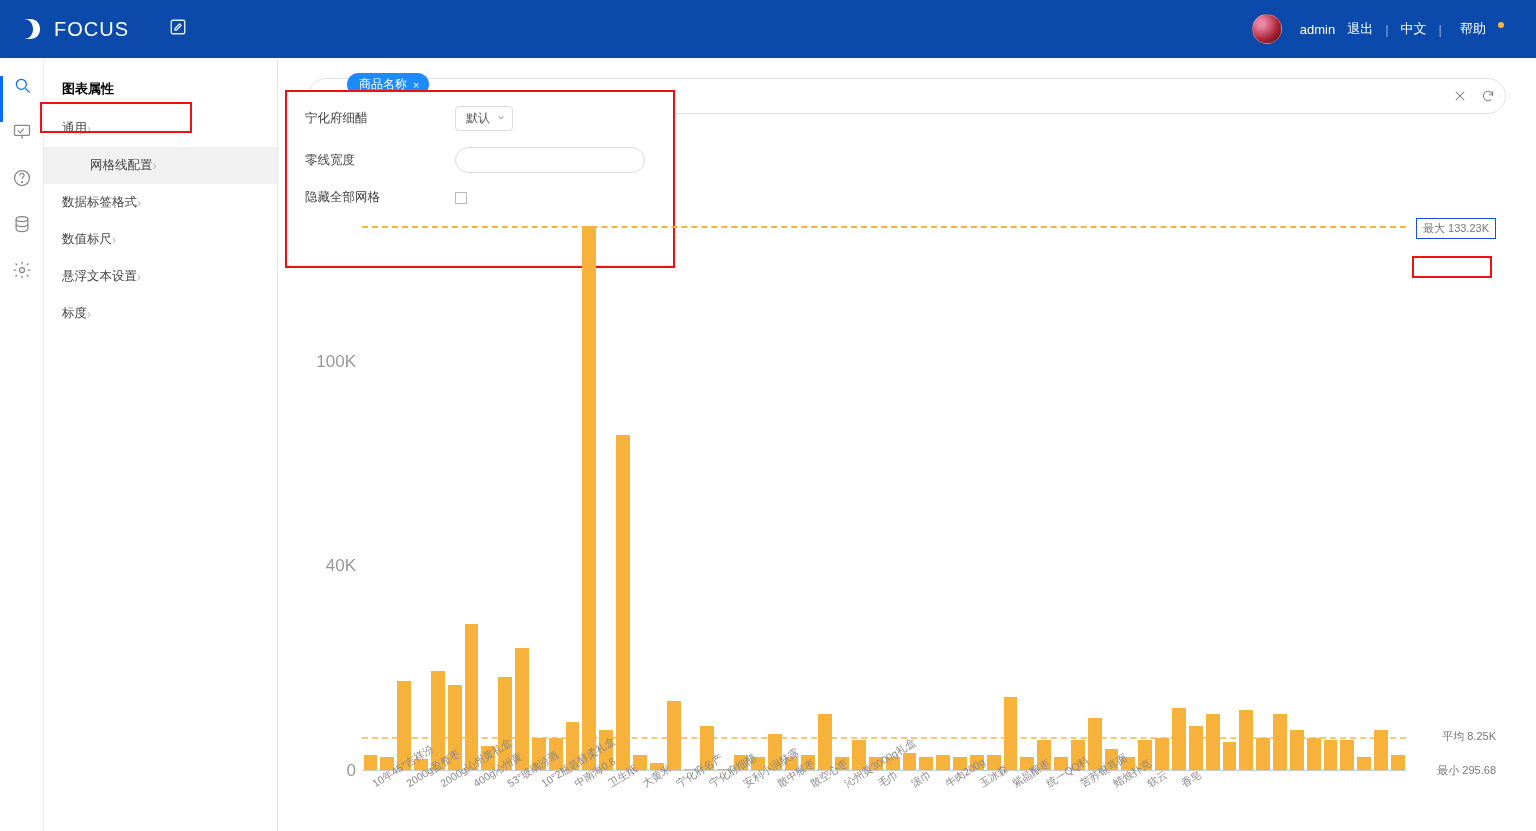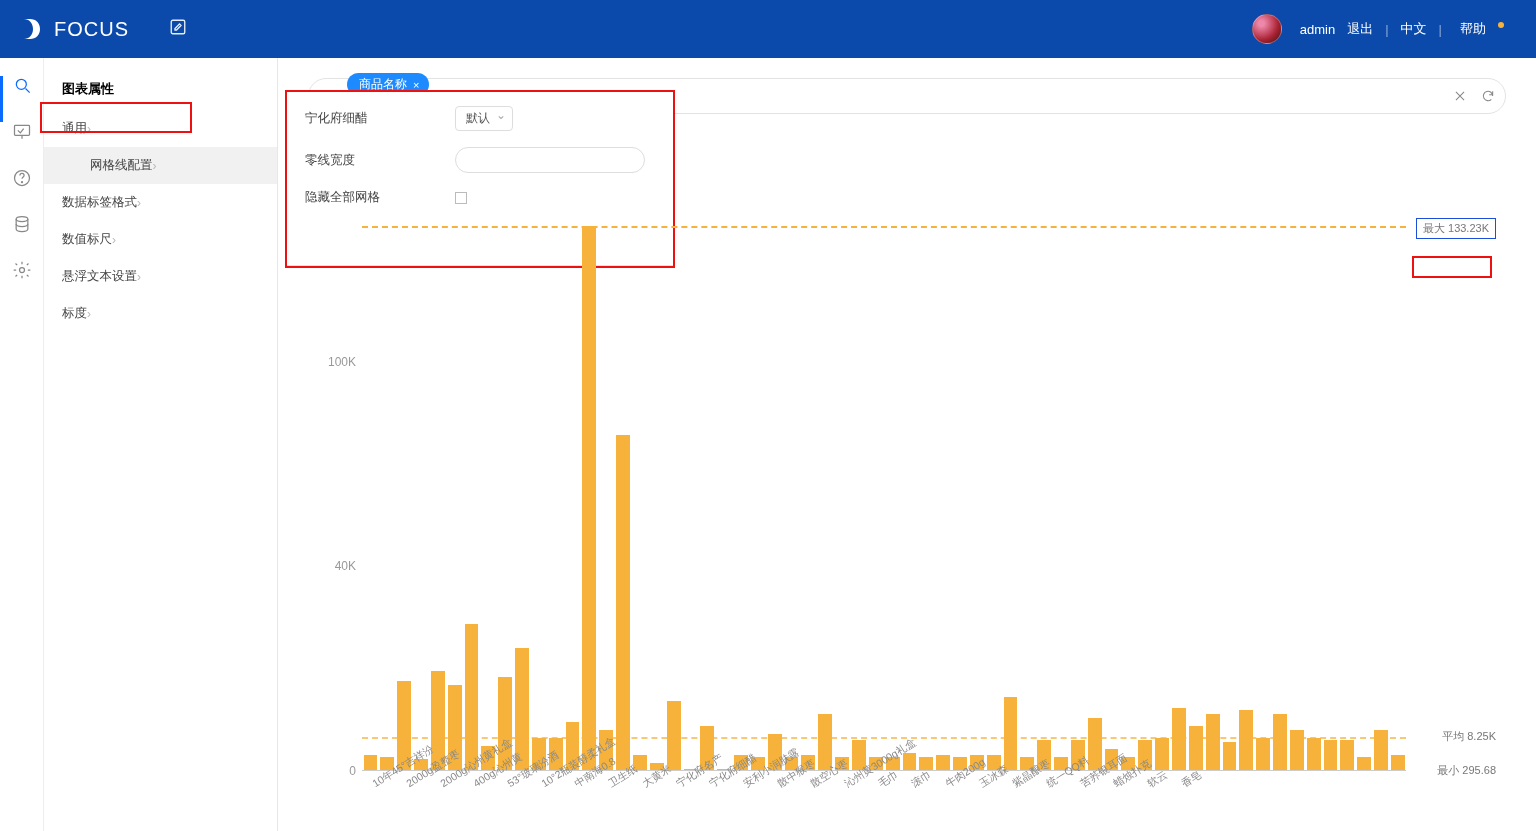--- a/index.html
+++ b/index.html
@@ -56,21 +56,21 @@
 .cfg-row { display:flex; align-items:center; margin-bottom:16px; }
 .cfg-row label { width:150px; }
 .sel-box { border:1px solid #ddd; border-radius:4px; padding:3px 22px 3px 10px; font-size:12px; color:#555; background:#fff; position:relative;}
 .sel-box::after { content:"⌄"; position:absolute; right:6px; top:1px; color:#aaa; font-size:12px;}
 .inp-box { border:1px solid #ddd; border-radius:14px; width:190px; height:26px; }
 .chk { width:12px; height:12px; border:1px solid #bbb; }
 
 
 .chart { position:absolute; top:120px; left:30px; right:30px; bottom:0; }
 .yaxis { position:absolute; left:0; top:20px; bottom:60px; width:54px; }
-.ylab { position:absolute; right:6px; font-size:12px; color:#999; transform:translateY(-50%); }
+.ylab { position:absolute; right:6px; font-size:17px; color:#999; transform:translateY(-50%); }
 .plot { position:absolute; left:54px; right:100px; top:20px; bottom:60px; }
 .bars { position:absolute; left:0; right:0; bottom:0; top:0; display:flex; align-items:flex-end; }
 .bar  { flex:1; margin:0 1.5px; background:#f6b23a; }
 .maxline { position:absolute; left:0; right:0; border-top:2px dashed #f6b23a; }
 .avgline { position:absolute; left:0; right:0; border-top:2px dashed #f6b23a; opacity:.7;}
 .axis0   { position:absolute; left:0; right:0; bottom:0; border-top:1px solid #ccc;}
 .rlab { position:absolute; font-size:11px; color:#777; white-space:nowrap; }
 .rlab.boxed { border:1px solid #1d4ed8; padding:2px 6px; background:#fff;}
 .xticks { position:absolute; left:54px; right:100px; bottom:0; height:58px; }
 .xt { position:absolute; bottom:38px; font-size:10.5px; color:#888; transform-origin:left top; transform:rotate(-32deg); white-space:nowrap;}

